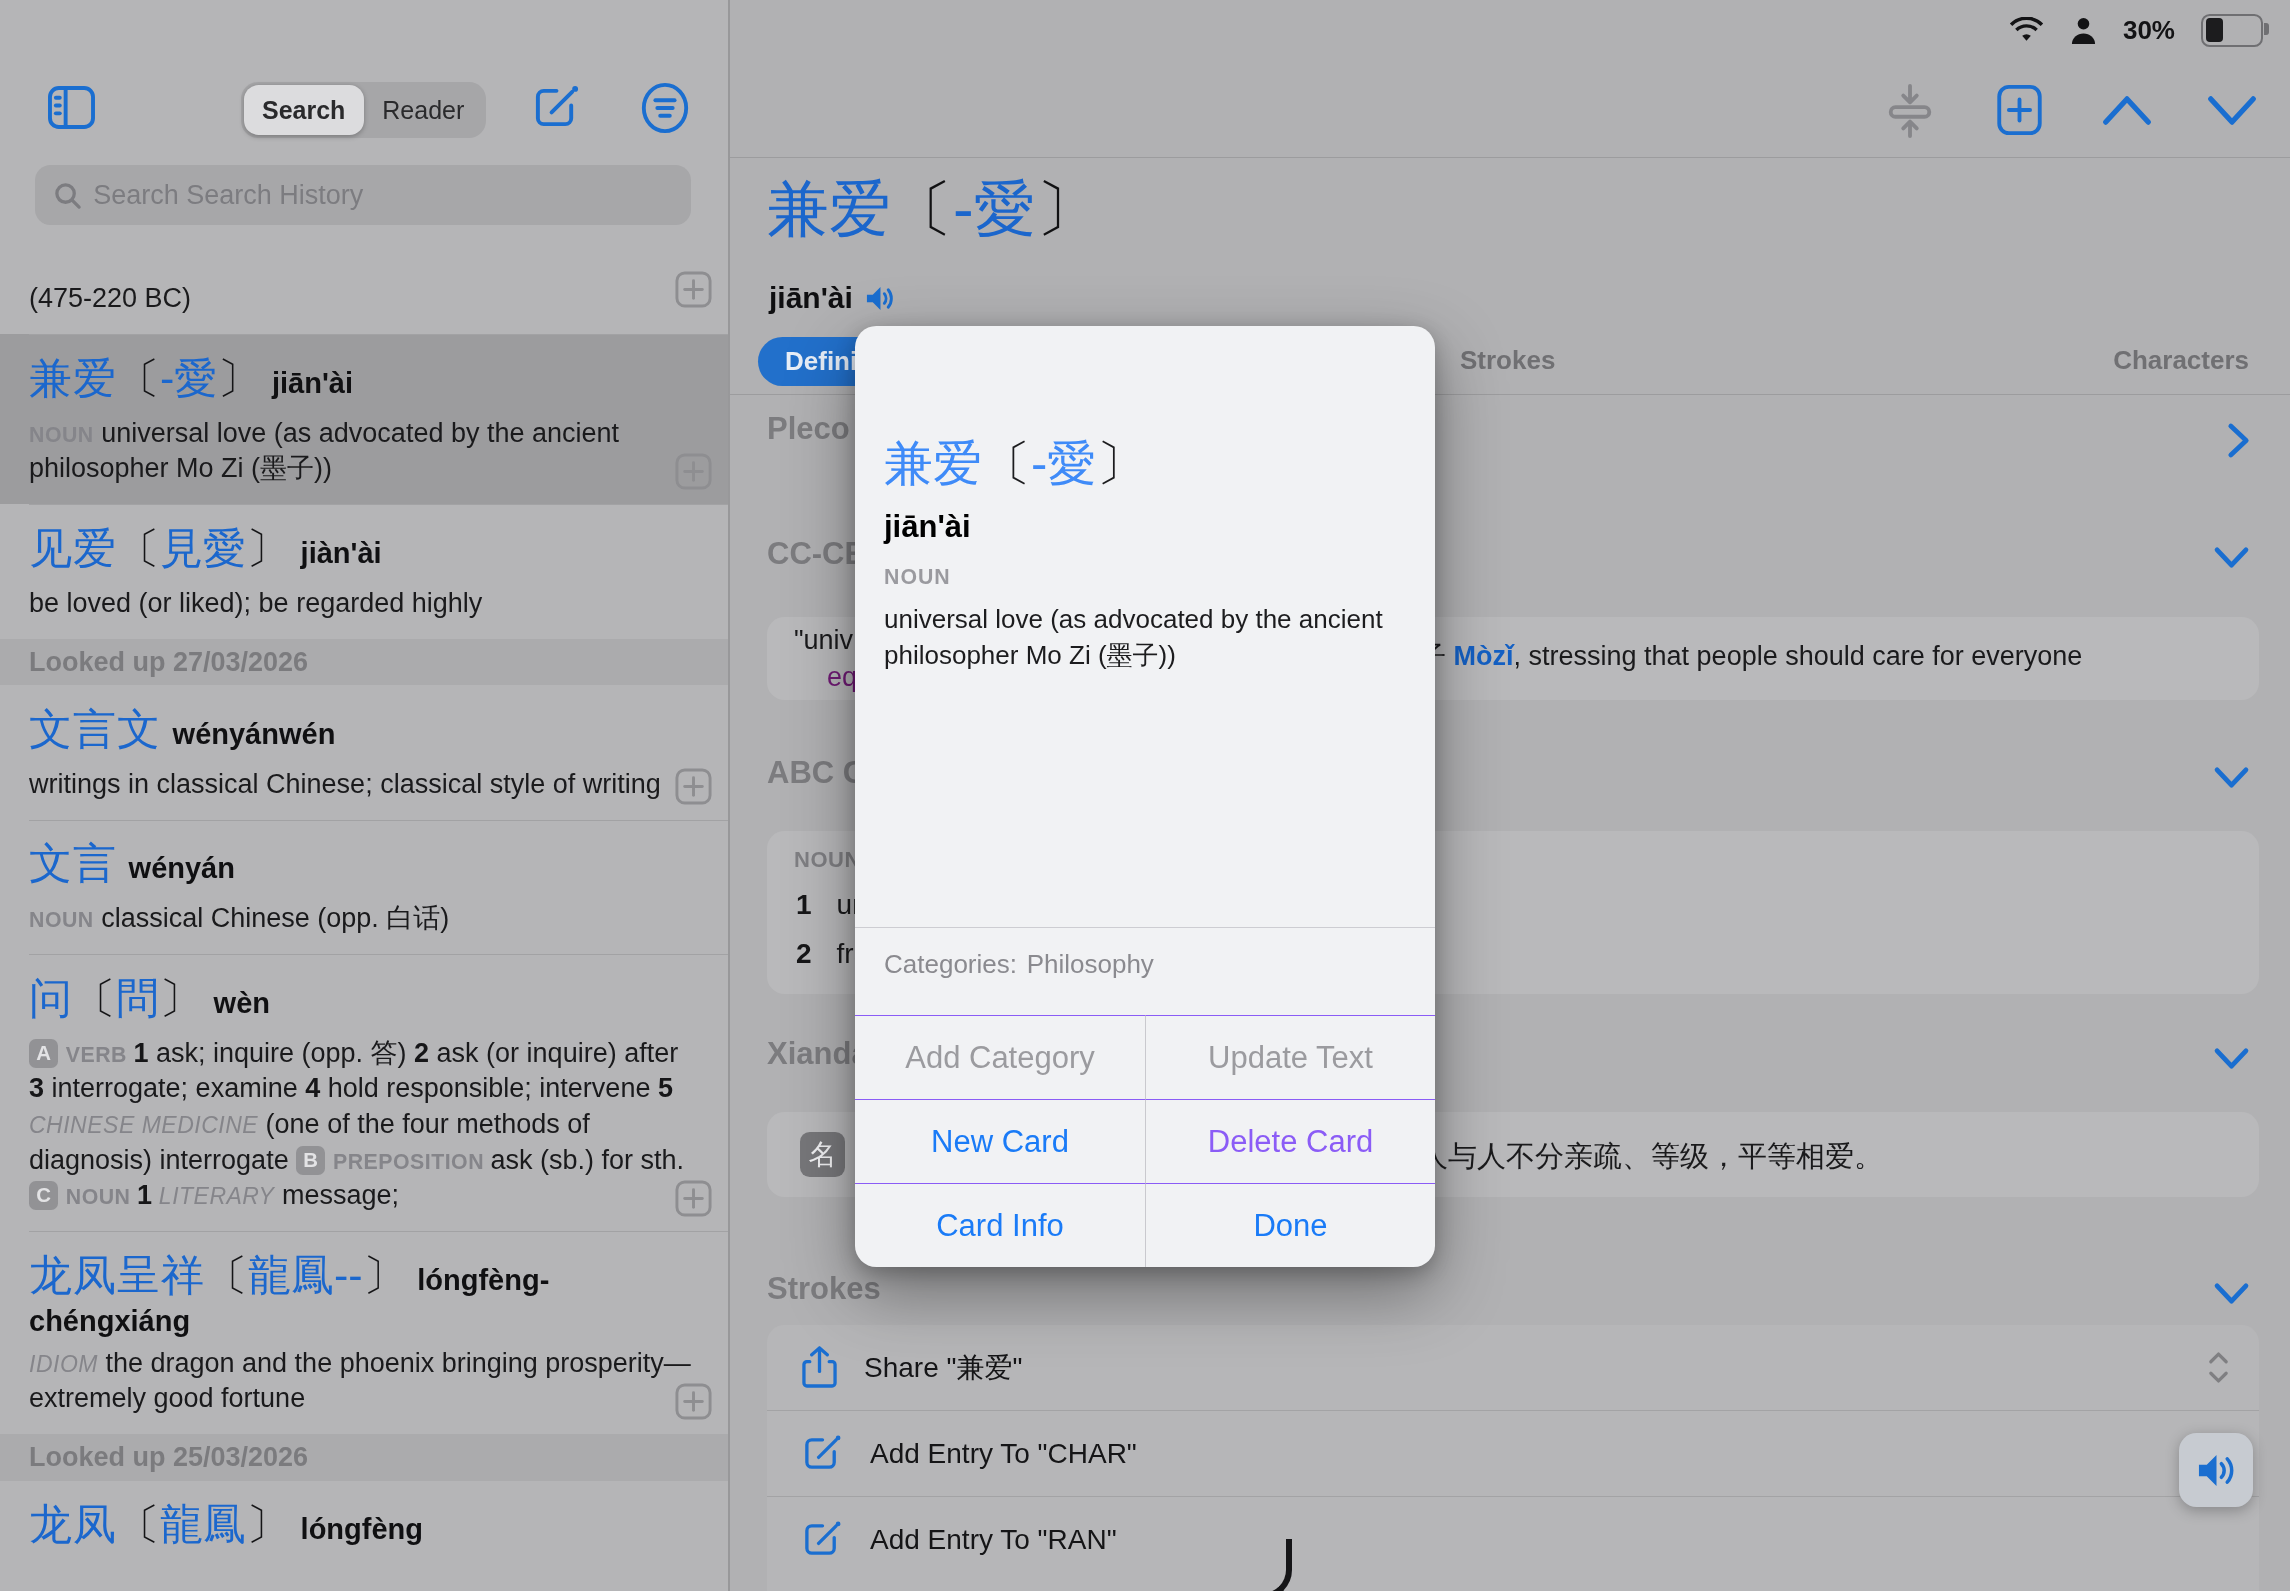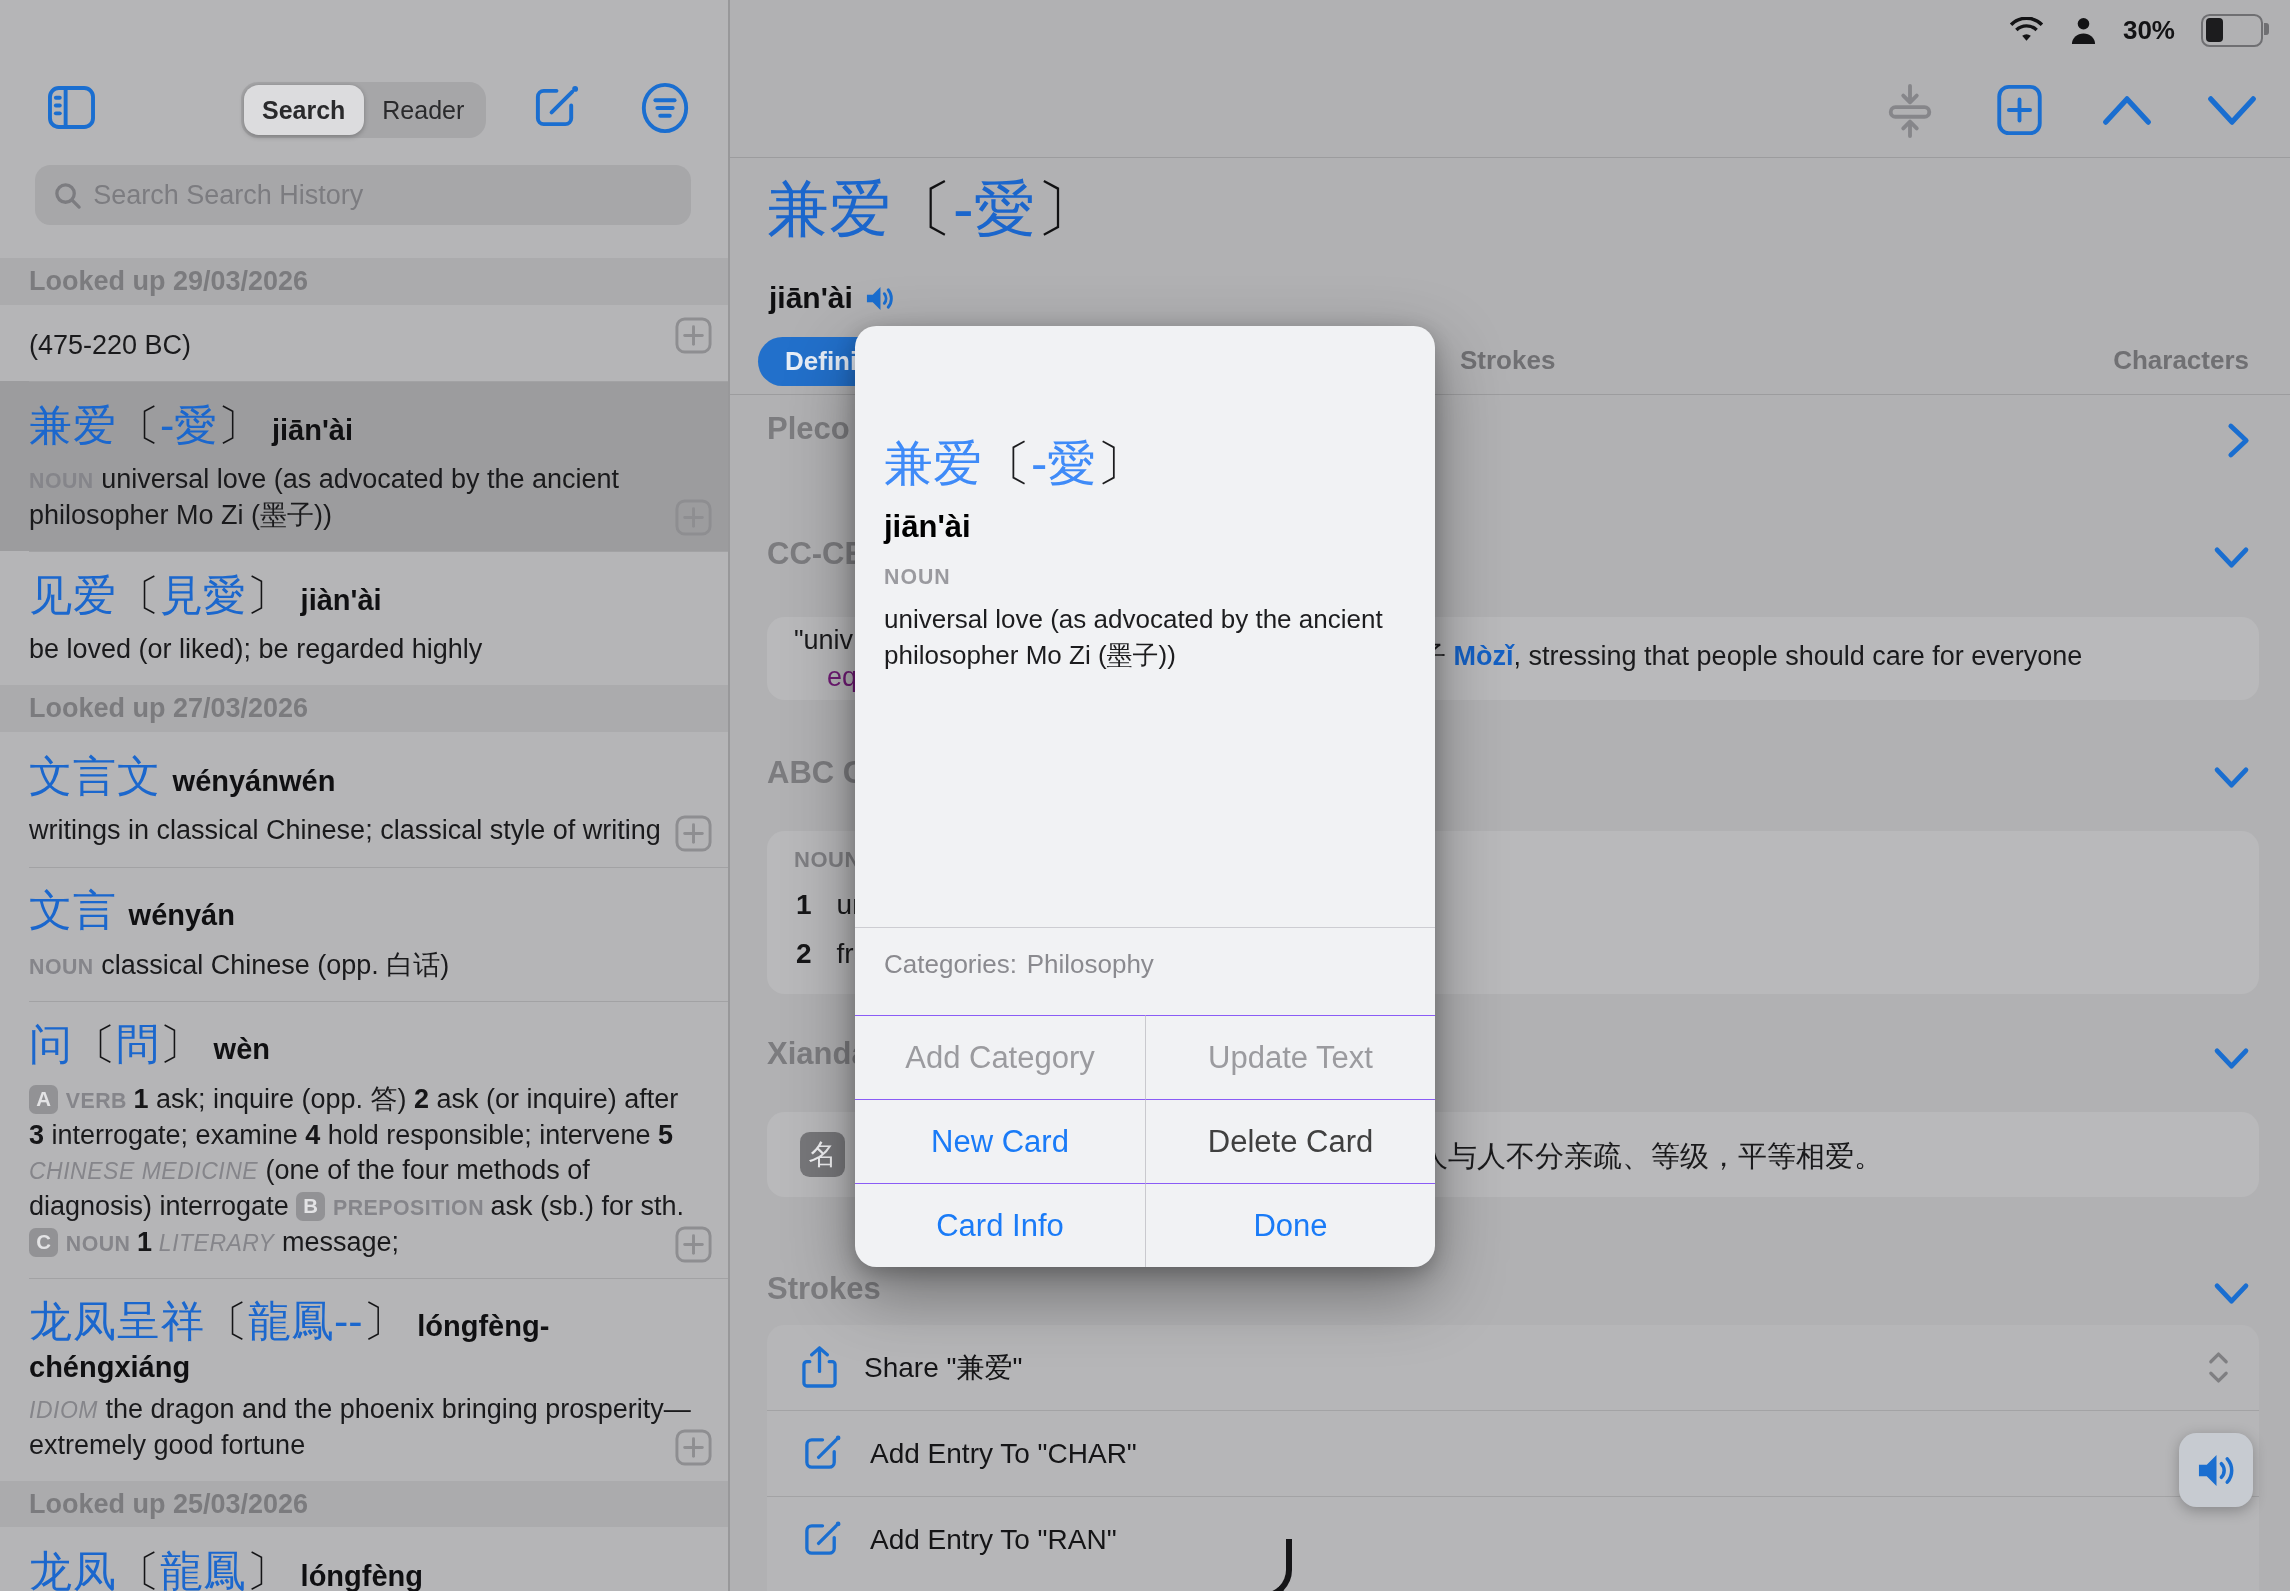--- a/index.html
+++ b/index.html
@@ -110,21 +110,21 @@
   .pp-def{position:absolute;left:29px;top:192px;width:505px;font-size:26px;color:#1c1c1e;line-height:1.37;}
   .pp-cat{position:absolute;left:0;right:0;top:517px;height:87px;border-top:1px solid #cdcdd2;
           padding:21.3px 0 0 29px;box-sizing:border-box;font-size:26px;color:#8a8a8f;}
   .pp-cat .lab{font-weight:400;margin-right:9.7px;}
   .pp-grid{position:absolute;left:0;right:0;top:605px;bottom:0;display:grid;
            grid-template-columns:1fr 1fr;grid-template-rows:1fr 1fr 1fr;}
   .pp-btn{display:flex;align-items:center;justify-content:center;font-size:31px;border-top:1px solid #8b5cf6;}
   .pp-btn:nth-child(2n){border-left:1px solid #c9c9ce;}
   .pp-btn.disabled{color:#9b9b9f;}
   .pp-btn.blue{color:#1a7bf7;}
-  .pp-btn.red{color:#404040;}
+  .pp-btn.red{color:#8b5cf6;}
 </style>
 </head>
 <body>
 
 <div id="app">
 
   <div class="abs status-time">
     <span>20:21</span><span class="status-date">Sun 29 Mar</span>
   </div>
   <div class="abs status-right">
@@ -191,21 +191,20 @@
     <span>
       <svg width="29" height="29" viewBox="0 0 30 30">
           <circle cx="13" cy="13" r="9" stroke="#7c7c80" stroke-width="3.4" fill="none"></circle>
           <line x1="20" y1="20" x2="27" y2="27" stroke="#7c7c80" stroke-width="3.4" stroke-linecap="round"></line>
         </svg>
     </span>
     <input type="text" placeholder="Search Search History" style="">
   </div>
 
   <div class="abs side-list" id="side-list">
-      <div class="side-header">Looked up 29/03/2026</div>
       <div class="entry">
         <div class="defline"><span>(475-220 BC)</span></div>
         <span class="addbtn" style="top: 11.6px;">
           <svg width="39" height="39" viewBox="0 0 40 40">
             <rect x="3" y="3" width="34" height="34" rx="8" stroke="currentColor" stroke-width="3" fill="none"></rect>
             <line x1="20" y1="11" x2="20" y2="29" stroke="currentColor" stroke-width="3" stroke-linecap="round"></line>
             <line x1="11" y1="20" x2="29" y2="20" stroke="currentColor" stroke-width="3" stroke-linecap="round"></line>
           </svg>
         </span>
       </div>

